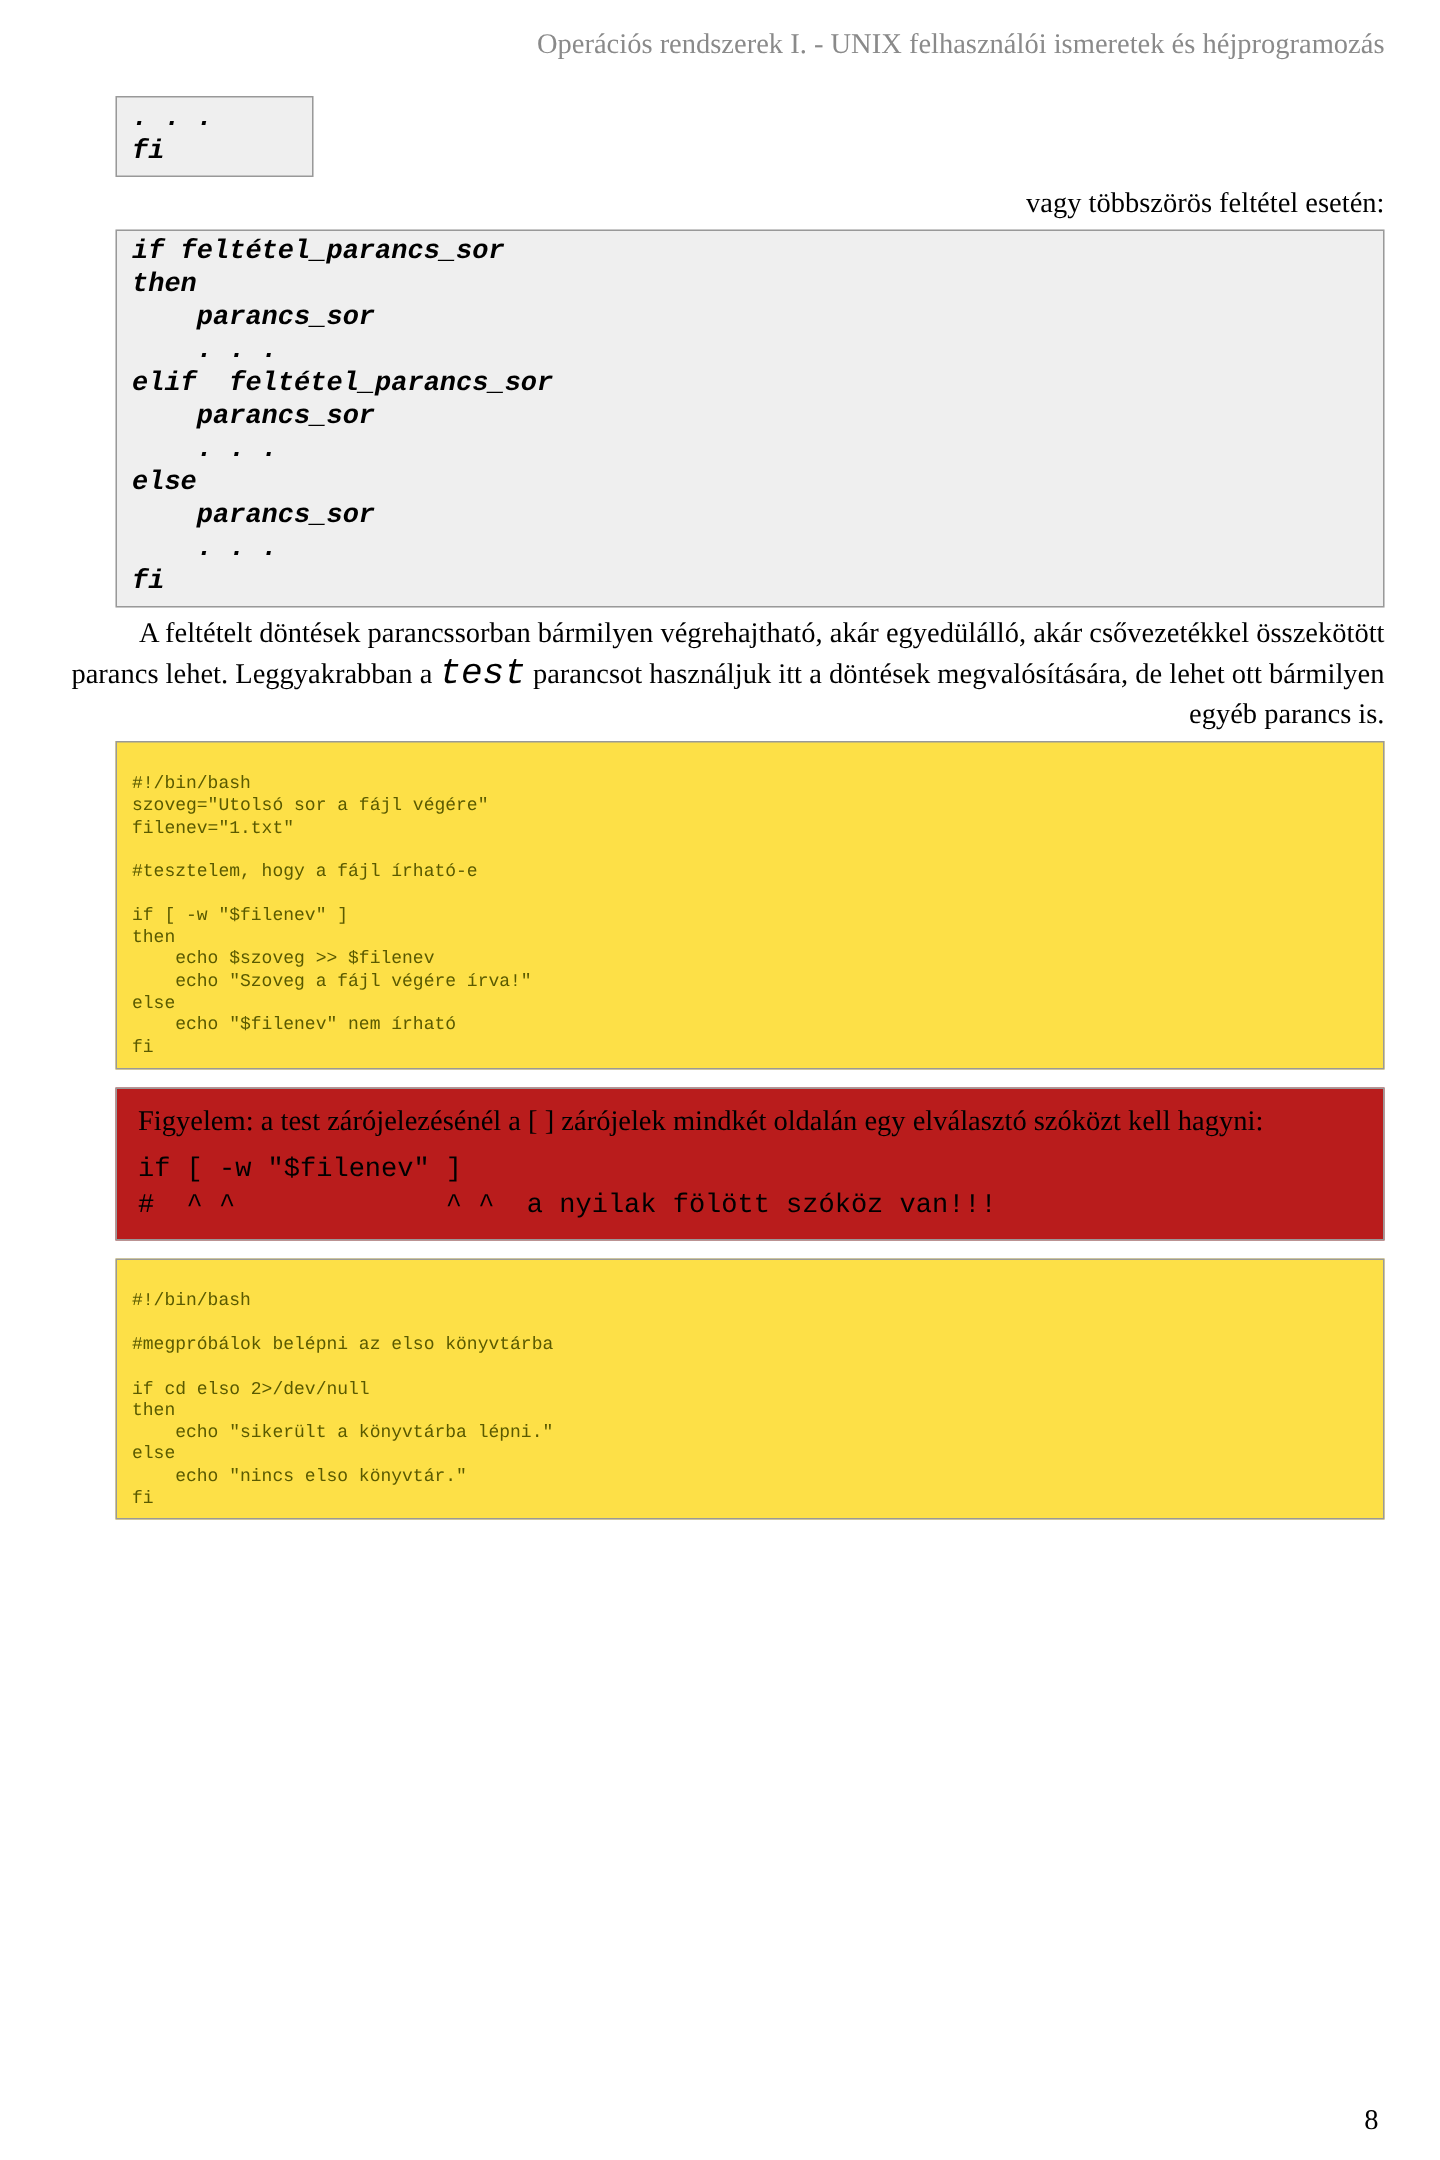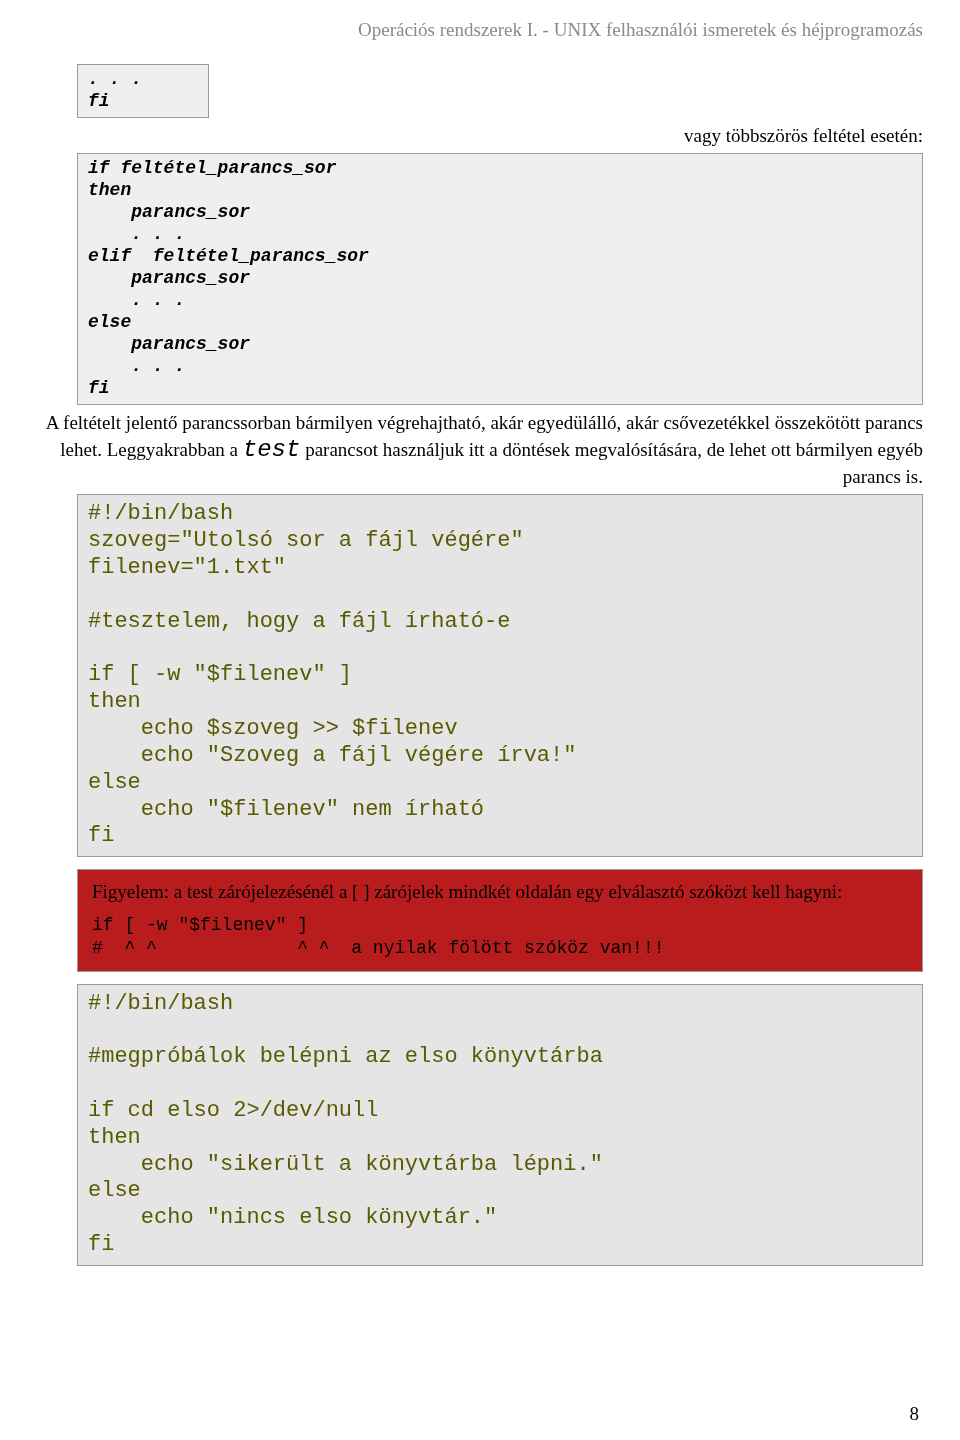--- a/index.html
+++ b/index.html
@@ -35,25 +35,25 @@
     white-space: pre;
     line-height: 1.22;
   }
   .code-box.narrow {
     display: inline-block;
     min-width: 110px;
     margin-bottom: 2px;
   }
   .code-box-yellow {
     border: 1px solid #999;
-    background: #e5e5e5;
-    padding: 6px 10px 6px 10px;
+    background: #fde047;
+    padding: 20px 10px 6px 10px;
     margin: 6px 0 6px 40px;
     font-family: "Courier New", Courier, monospace;
-    font-size: 22px;
+    font-size: 12px;
     white-space: pre;
     line-height: 1.22;
     color: #5a5a00;
   }
   .note-box {
     border: 1px solid #999;
     background: #b91c1c;
     padding: 10px 14px 10px 14px;
     margin: 12px 0 12px 40px;
     font-size: 19px;
@@ -103,21 +103,21 @@
     . . .
 elif  feltétel_parancs_sor
     parancs_sor
     . . .
 else
     parancs_sor
     . . .
 fi</div>
 
   <div class="para">
-    <span>A feltételt jelentő parancssorban bármilyen végrehajtható, akár egyedülálló, akár csővezetékkel összekötött parancs lehet. Leggyakrabban a </span><span class="inline-mono">test</span><span> parancsot használjuk itt a döntések megvalósítására, de lehet ott bármilyen egyéb parancs is.</span>
+    <span>A feltételt döntések parancssorban bármilyen végrehajtható, akár egyedülálló, akár csővezetékkel összekötött parancs lehet. Leggyakrabban a </span><span class="inline-mono">test</span><span> parancsot használjuk itt a döntések megvalósítására, de lehet ott bármilyen egyéb parancs is.</span>
   </div>
 
 
   <div class="code-box-yellow">#!/bin/bash
 szoveg="Utolsó sor a fájl végére"
 filenev="1.txt"
 
 #tesztelem, hogy a fájl írható-e
 
 if [ -w "$filenev" ]

